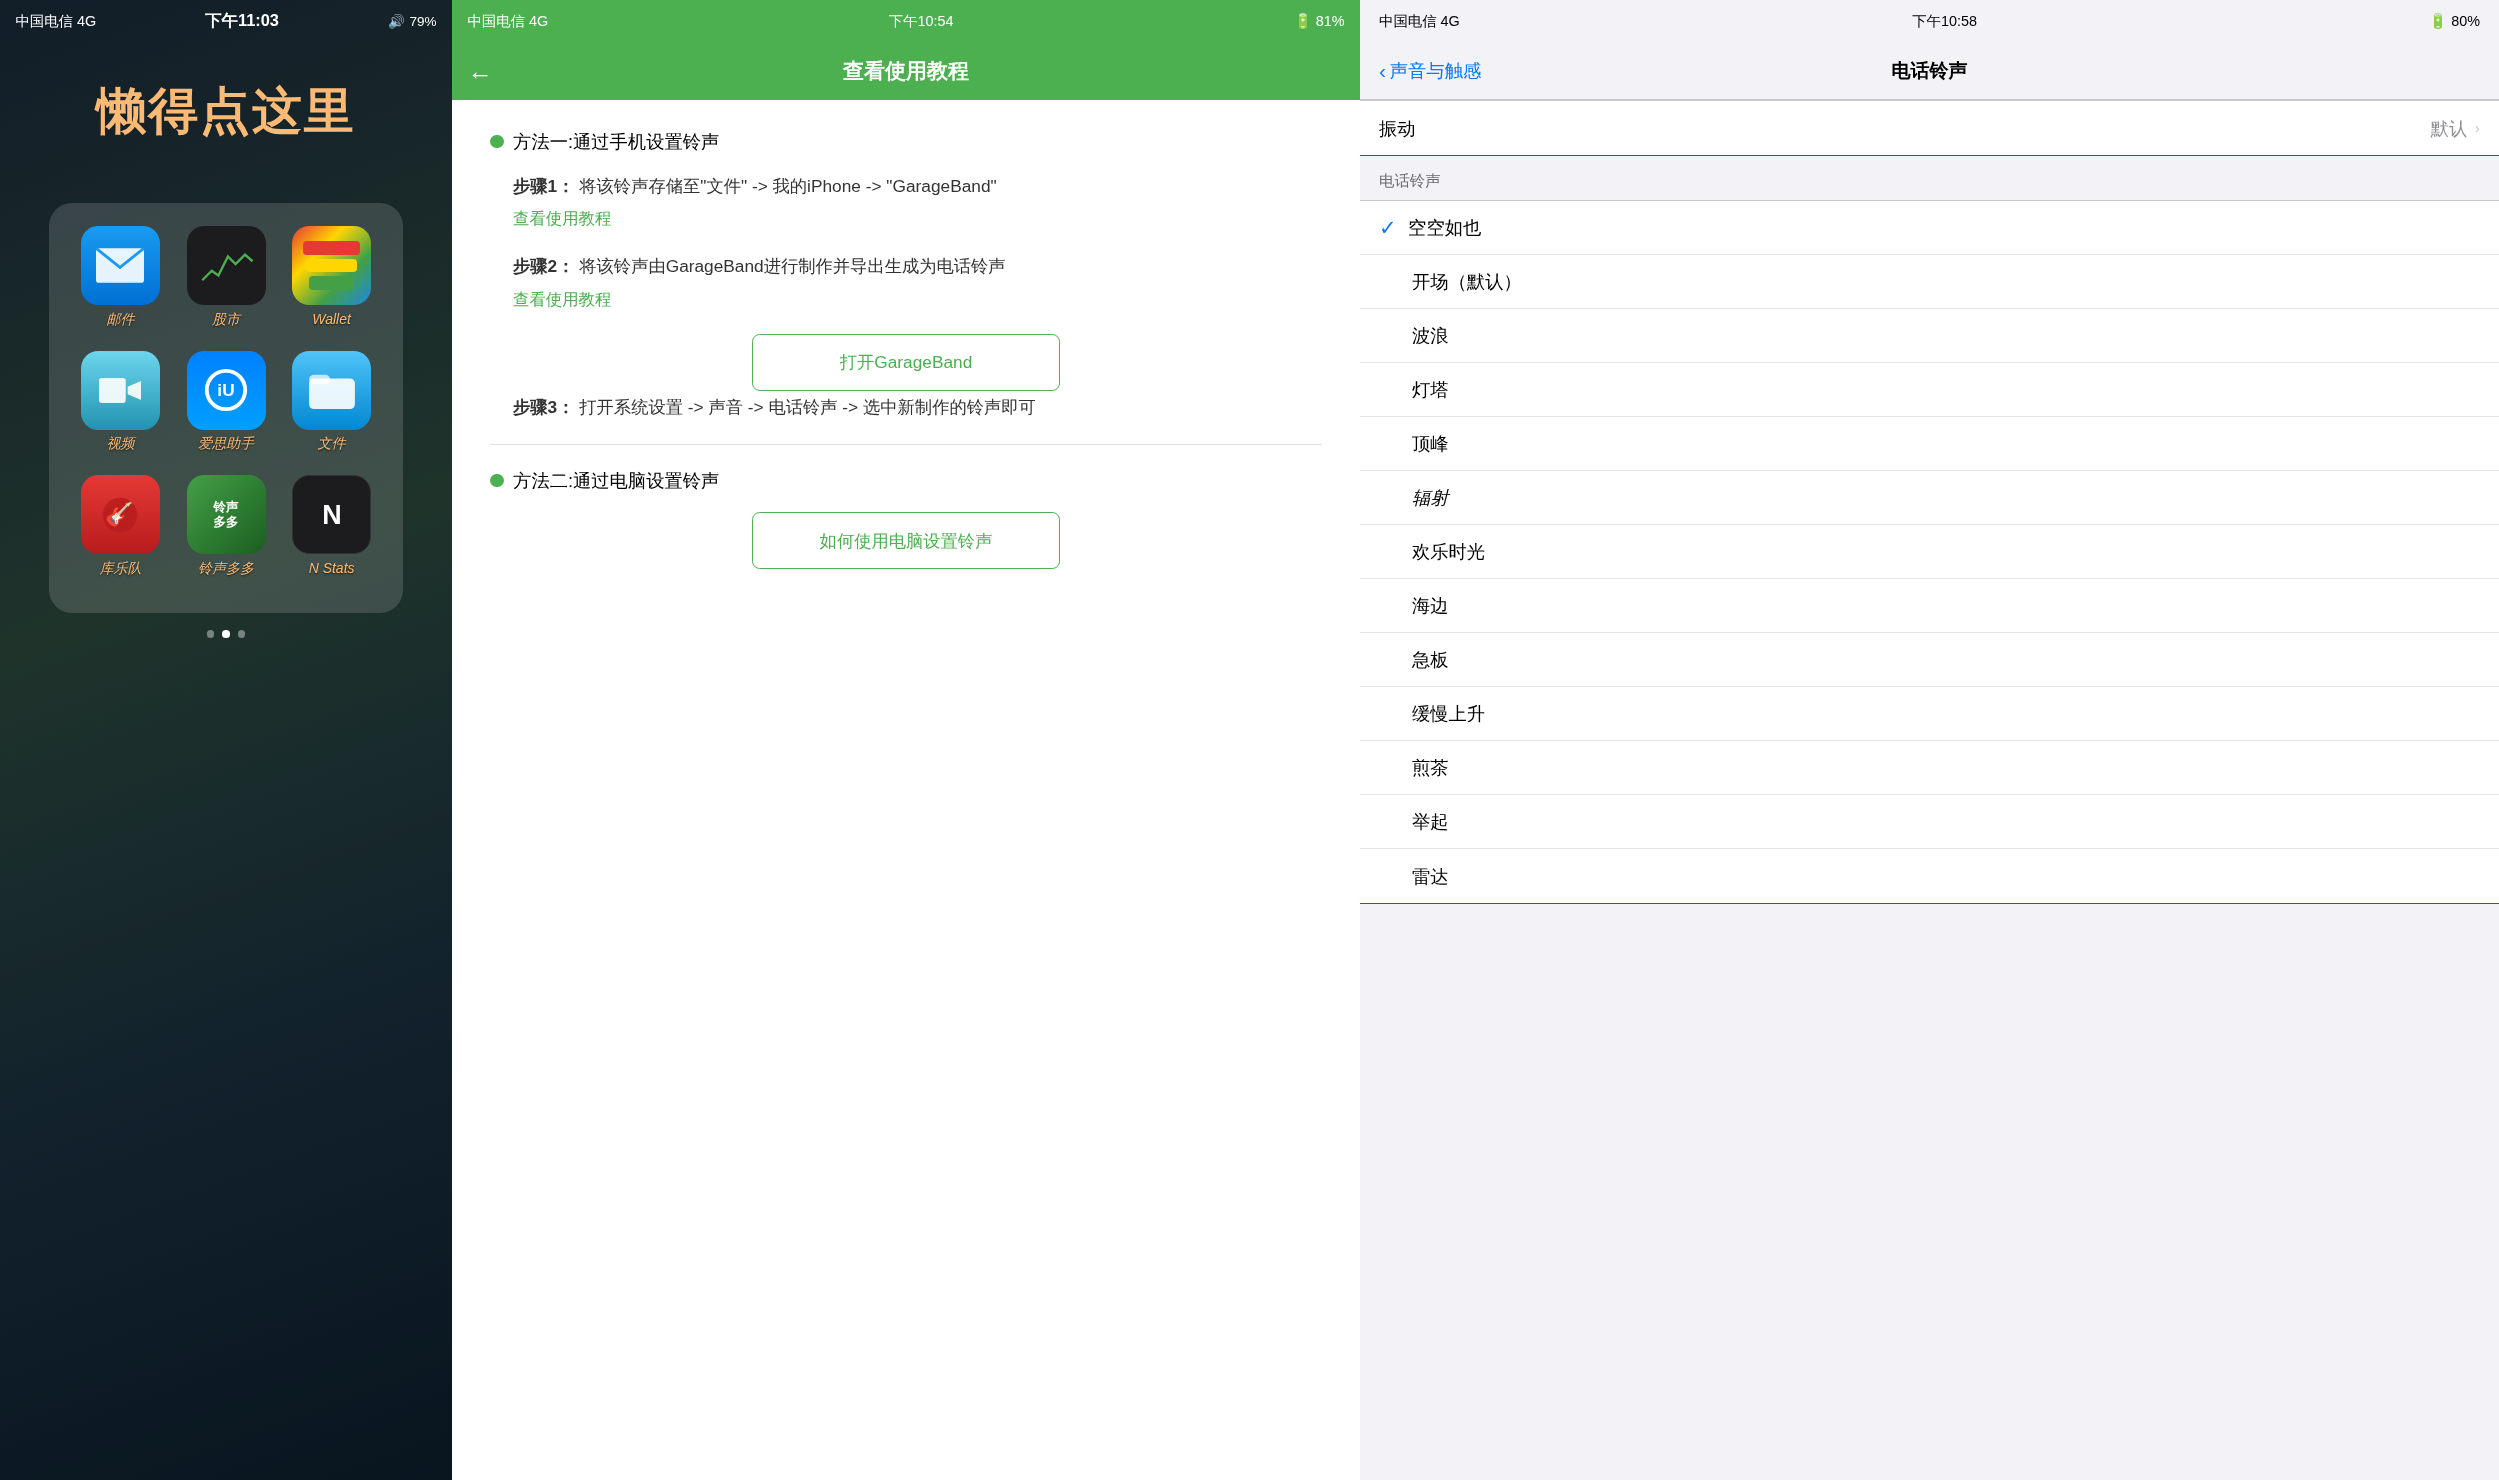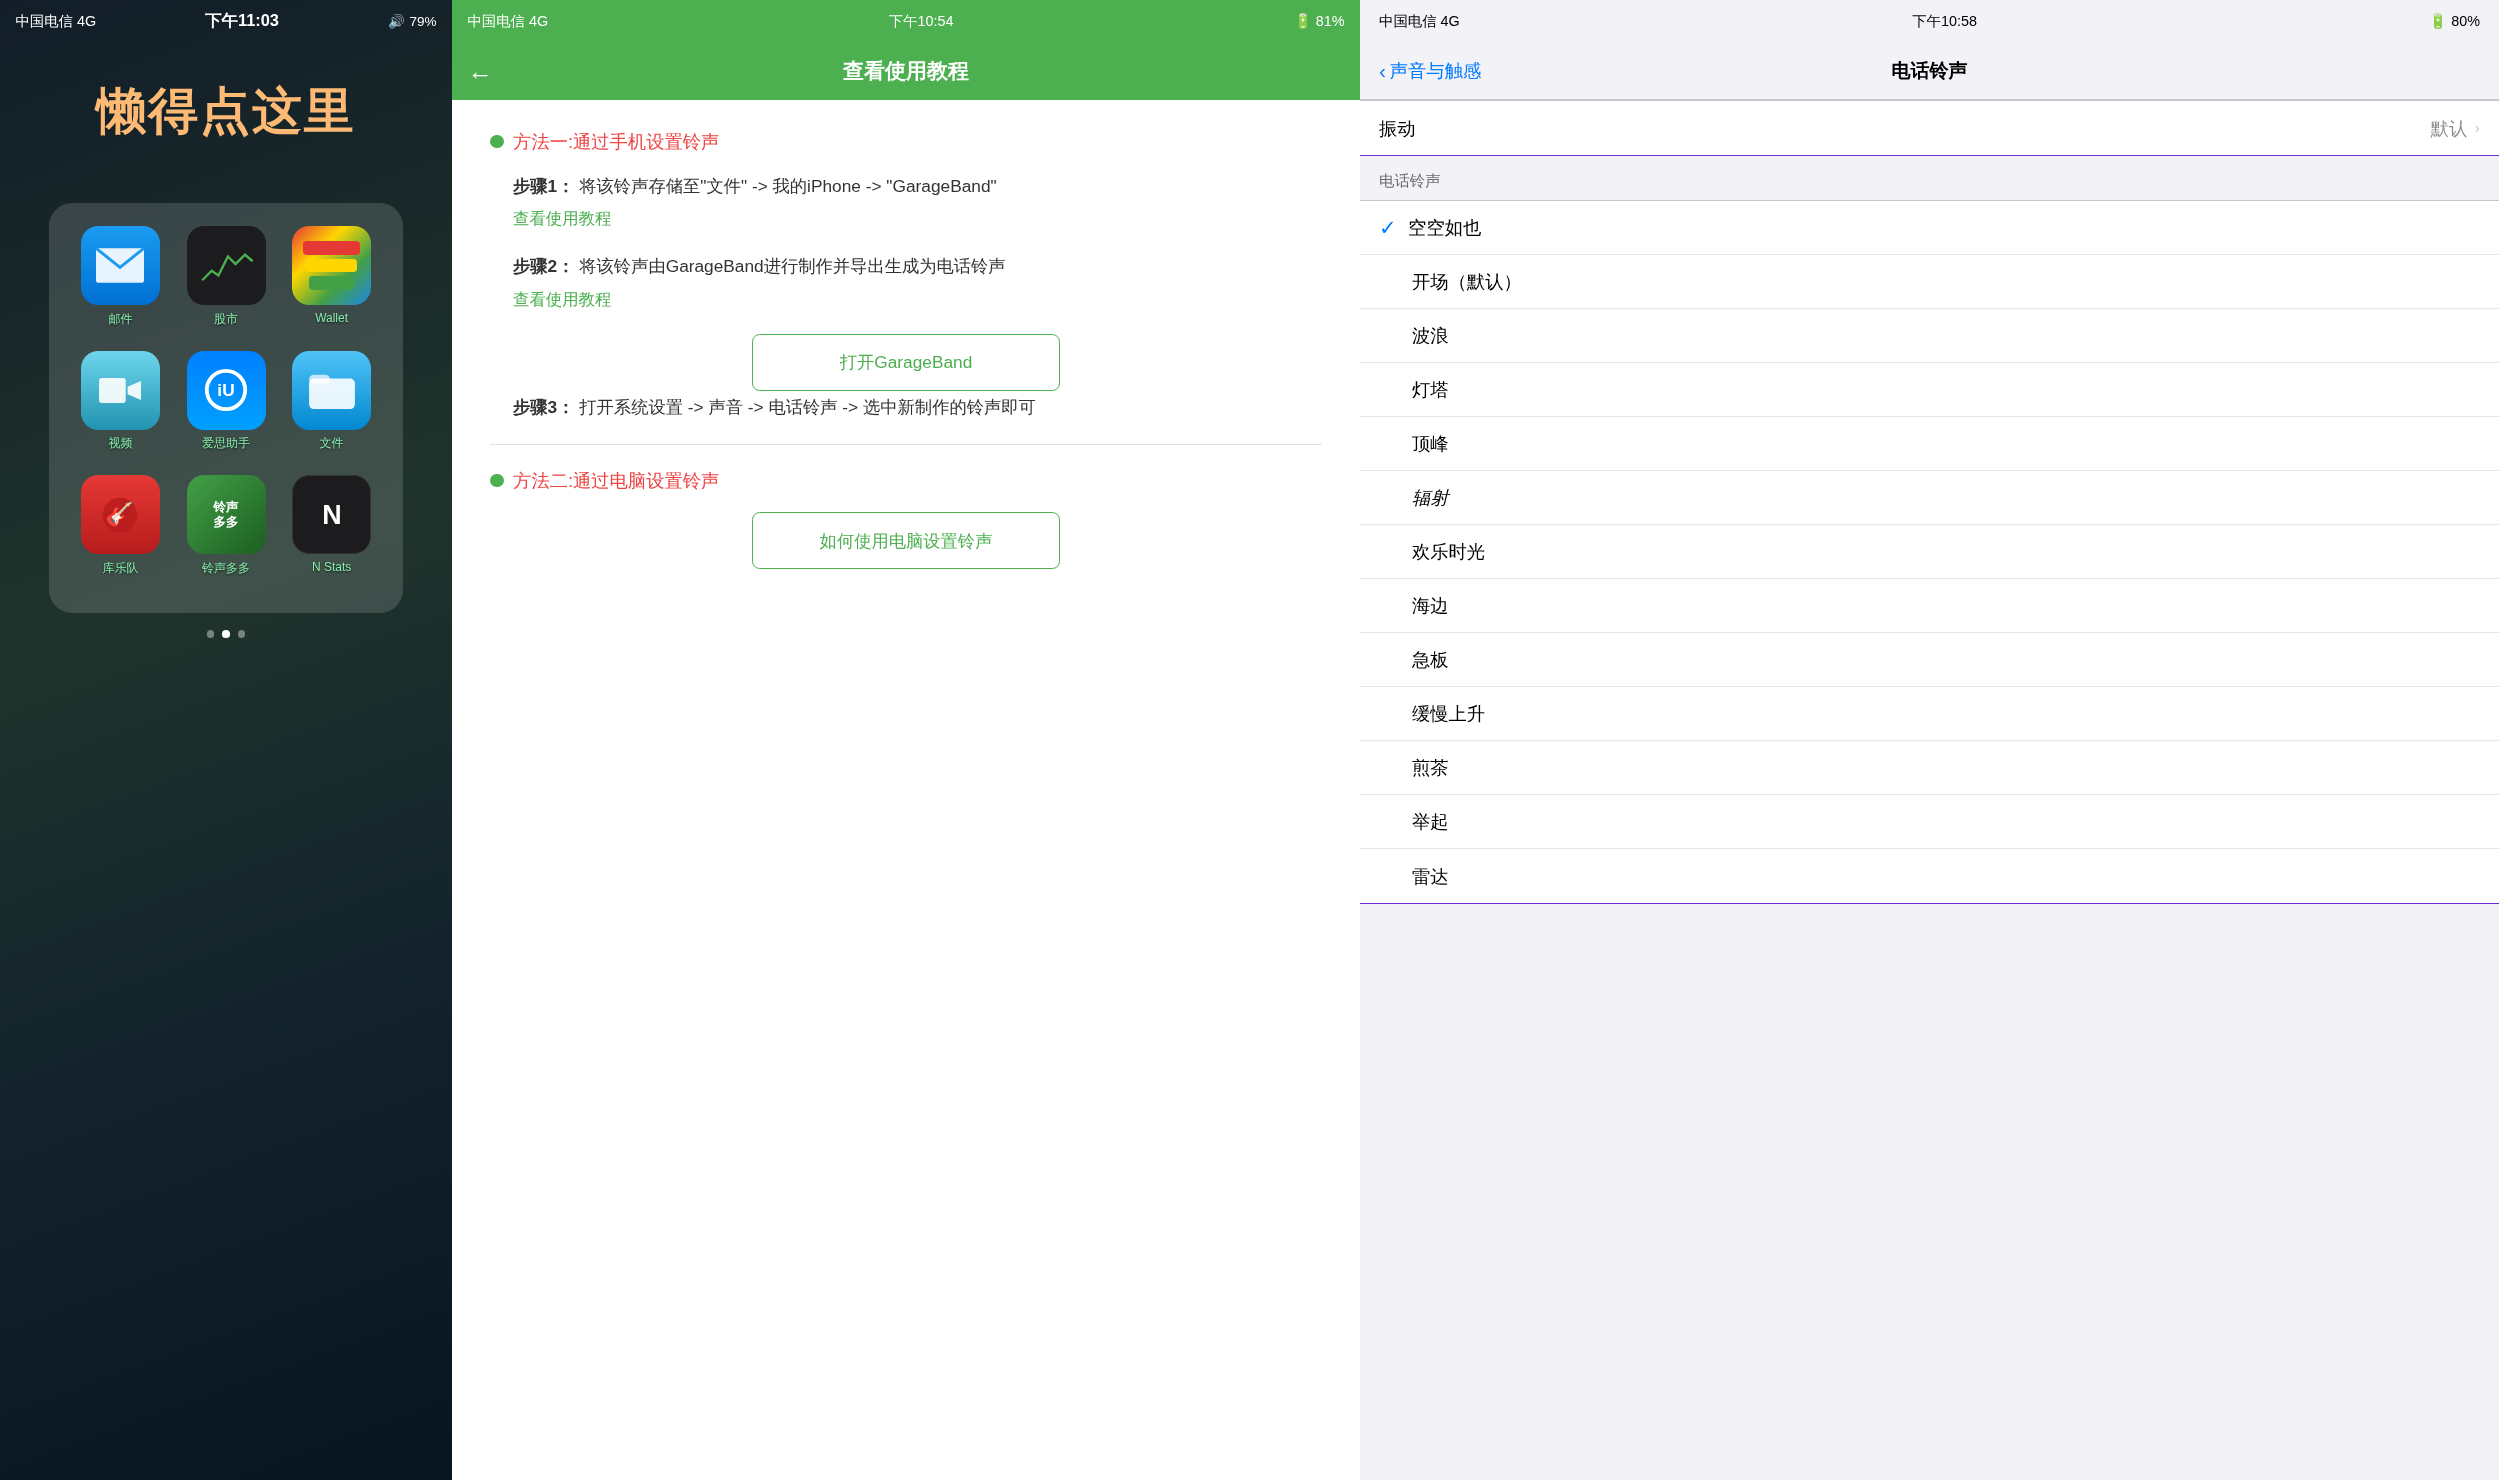--- a/index.html
+++ b/index.html
@@ -87,24 +87,25 @@
       height: 79px;
       border-radius: 17.3px;
       display: flex;
       align-items: center;
       justify-content: center;
       font-size: 35px;
       overflow: hidden;
       position: relative;
     }
     .app-icon-label {
-      color: #86efac;
-      font-size: 12px;
+      color: #fdba74;
+      font-size: 14px;
       text-align: center;
       text-shadow: 0 1px 1.9px rgba(0,0,0,0.7);
+      font-style: italic;
     }
 
     
     .icon-mail { background: linear-gradient(180deg, #1a9bf0, #0070d4); }
     
     .icon-stocks { background: #1c1c1e; }
     
     .icon-wallet { background: linear-gradient(135deg, #e53935, #ffd600, #43a047, #1e88e5); }
     
     .icon-video { background: linear-gradient(180deg, #6dd5ed, #2193b0); }
@@ -190,21 +191,21 @@
       margin-bottom: 19px;
     }
     .green-dot {
       width: 13.5px;
       height: 13.5px;
       border-radius: 50%;
       background: #4CAF50;
       flex-shrink: 0;
     }
     .method-title {
-      color: #ef4444;
+      color: #000000;
       font-size: 18.3px;
       font-weight: 500;
     }
 
     .step-block {
       margin-bottom: 23px;
       padding-left: 23px;
     }
     .step-text {
       font-size: 17.3px;

